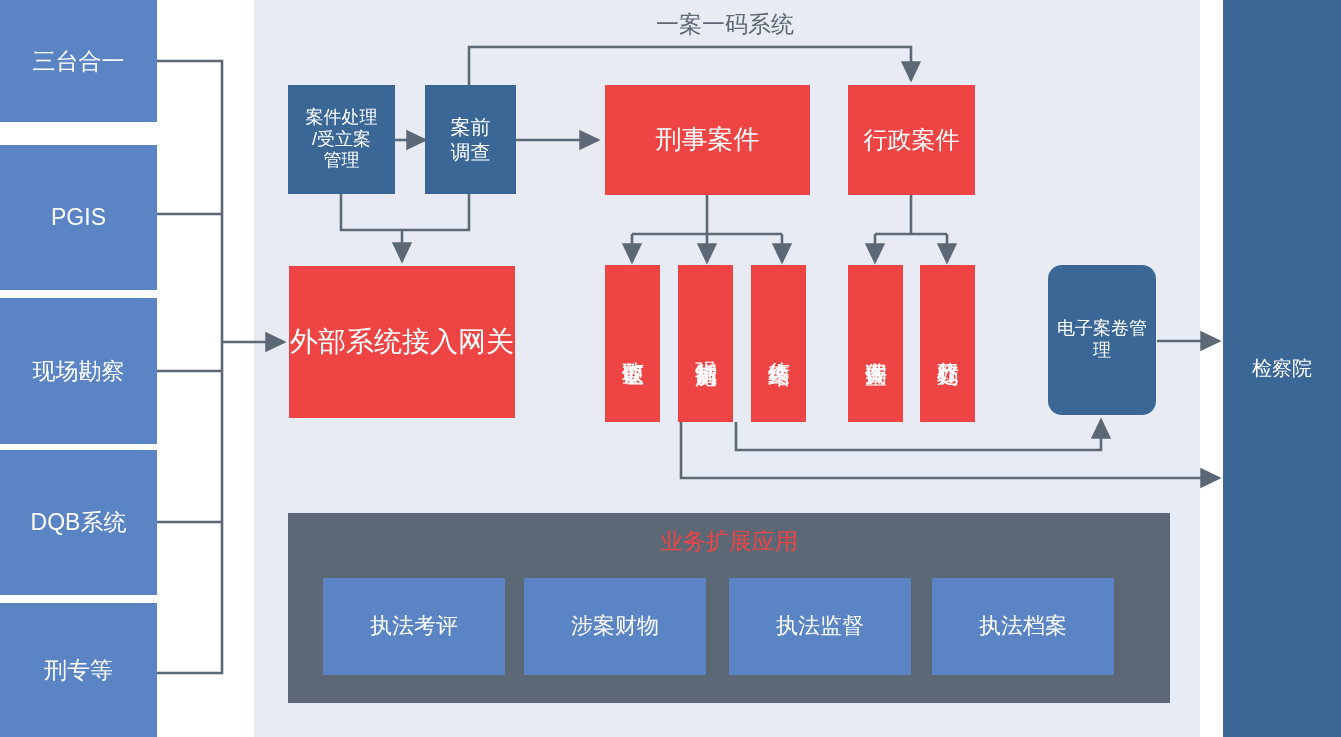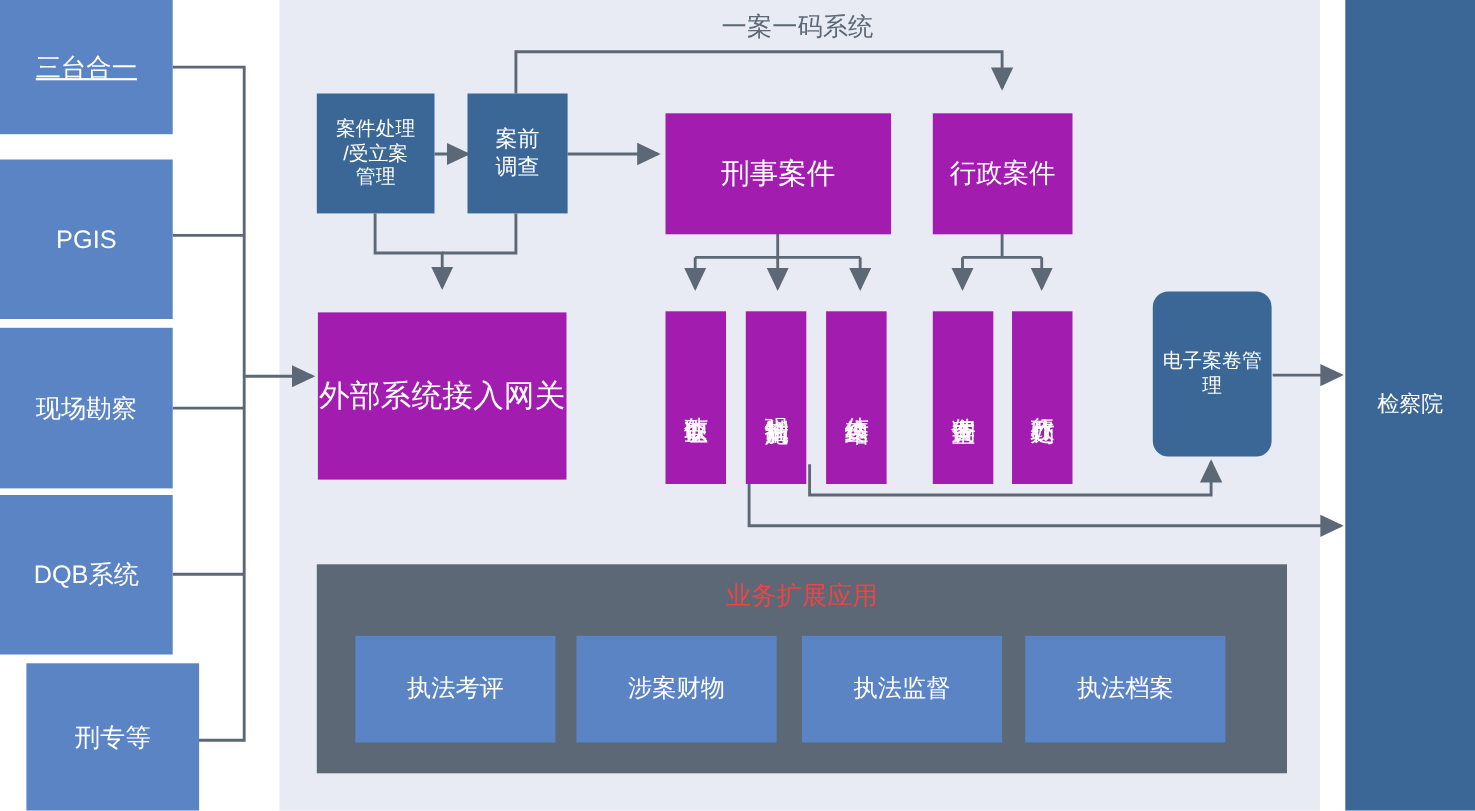--- a/index.html
+++ b/index.html
@@ -23,21 +23,21 @@
     line-height:1.22;
     color:#ffffff;
   }
 
   
   .ext{background:#5b84c4;font-size:23px;}
 
   
   .navy{background:#3b6796;}
   
-  .teal{background:#a21caf;margin-top:18px;}
+  .teal{background:#ef4444;}
   
   .tile{background:#5b84c4;font-size:22px;}
 
   .vert{
     writing-mode:vertical-rl;
     text-orientation:upright;
     letter-spacing:1px;
     font-size:22px;
     padding-top:4px;
   }
@@ -103,25 +103,25 @@
 
     <path class="ln" d="M736,422 L736,450 L1101,450 L1101,420" marker-end="url(#ah)"></path>
 
     <path class="ln" d="M681,422 L681,478 L1219,478" marker-end="url(#ah)"></path>
 
     <path class="ln" d="M1157,341 L1219,341" marker-end="url(#ah)"></path>
   </svg>
 
   <div class="diagram-title">一案一码系统</div>
 
-  <div class="box ext" style="left:0px;top:0px;width:157px;height:122px;text-decoration:underline;">三台合一</div>
+  <div class="box ext" style="left:0px;top:0px;width:157px;height:122px;">三台合一</div>
   <div class="box ext" style="left:0px;top:145px;width:157px;height:145px;">PGIS</div>
   <div class="box ext" style="left:0px;top:298px;width:157px;height:146px;">现场勘察</div>
   <div class="box ext" style="left:0px;top:450px;width:157px;height:145px;">DQB系统</div>
-  <div class="box ext" style="left:0px;top:603px;width:157px;height:134px;margin-left:24px;">刑专等</div>
+  <div class="box ext" style="left:0px;top:603px;width:157px;height:134px;">刑专等</div>
 
   <div class="box navy" style="left:288px;top:85px;width:107px;height:109px;font-size:18px;">
     <div>
       <div>案件处理</div>
       <div>/受立案</div>
       <div>管理</div>
     </div>
   </div>
 
   <div class="box navy" style="left:425px;top:85px;width:91px;height:109px;font-size:20px;">

